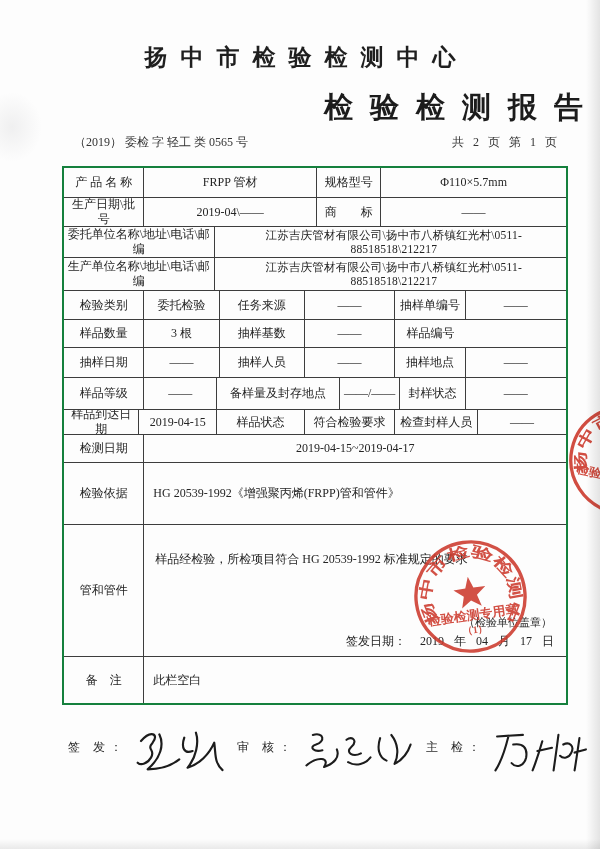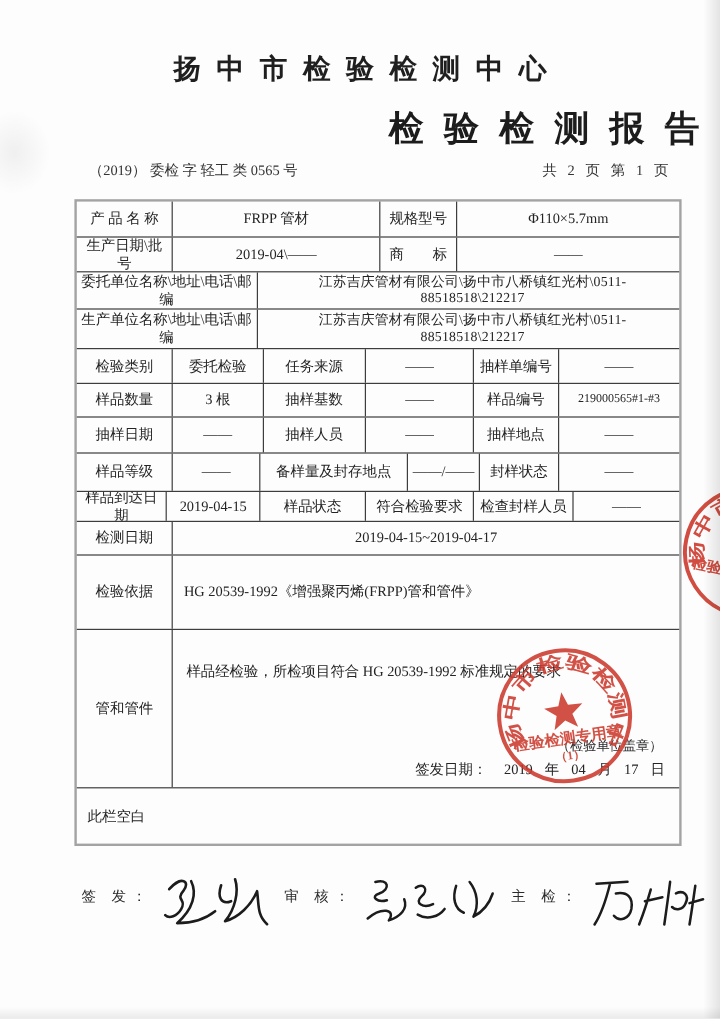--- a/index.html
+++ b/index.html
@@ -17,21 +17,21 @@
     background:radial-gradient(closest-side, rgba(120,120,125,.10), rgba(120,120,125,0)); }
 
   .org-title{ margin-top:42px; text-align:center; font-weight:bold; font-size:23px;
     letter-spacing:13px; text-indent:13px; color:#1f1f1f; }
   .report-title{ margin-top:15px; text-align:right; font-weight:bold; font-size:29px;
     letter-spacing:17px; text-indent:17px; color:#1c1c1c; }
   .meta-row{ margin:6px 40px 0 74px; display:flex; justify-content:space-between;
     font-size:12px; color:#333;gap:47px; }
   .meta-row .page-info{ letter-spacing:3px; }
 
-  .report-table{ margin:15px 0 0 62px; width:506px; border:2px solid #a3a3a3; background:transparent; }
+  .report-table{ margin:15px 0 0 62px; width:506px; border:2px solid #15803d; background:transparent; }
   .tr{ display:flex; border-bottom:1px solid #3d3d3d; }
   .tr:last-child{ border-bottom:none; }
   .td{ display:flex; align-items:center; justify-content:center; text-align:center;
     border-right:1px solid #3d3d3d; font-size:12px; line-height:1.25; padding:1px 2px;
     overflow:hidden; color:#242424; }
   .td:last-child{ border-right:none; }
   .td.left{ justify-content:flex-start; text-align:center; padding-left:9px; }
   .td.small{ font-size:10px; }
   .addr{ font-size:11.5px; letter-spacing:.2px; }
 
@@ -98,21 +98,20 @@
       <div class="td" style="width:14%">抽样单编号</div>
       <div class="td" style="width:20%">——</div>
     </div>
 
     <div class="tr" style="height:28px">
       <div class="td" style="width:16%">样品数量</div>
       <div class="td" style="width:15%">3 根</div>
       <div class="td" style="width:17%">抽样基数</div>
       <div class="td" style="width:18%">——</div>
       <div class="td" style="width:14%">样品编号</div>
-      <div class="td small" style="width:20%">219000565#1-#3</div>
     </div>
 
     <div class="tr" style="height:30px">
       <div class="td" style="width:16%">抽样日期</div>
       <div class="td" style="width:15%">——</div>
       <div class="td" style="width:17%">抽样人员</div>
       <div class="td" style="width:18%">——</div>
       <div class="td" style="width:14%">抽样地点</div>
       <div class="td" style="width:20%">——</div>
     </div>
@@ -150,20 +149,21 @@
       <div class="td concl-cell" style="width:84%">
         <div class="concl-text">样品经检验，所检项目符合 HG 20539-1992 标准规定的要求</div>
         <div class="seal-note">（检验单位盖章）</div>
         <div class="issue-date">
           <span>签发日期：</span><span class="dt">2019 年 04 月 17 日</span>
         </div>
       </div>
     </div>
 
     <div class="tr" style="height:46px">
+      <div class="td" style="width:16%">备　注</div>
       <div class="td left" style="width:84%">此栏空白</div>
     </div>
 
   </div>
 
   <div class="signatures">
     <span class="sig-label">签 发：</span>
     <svg class="sig-svg" width="118" height="64" viewBox="0 0 120 64" role="img" aria-label="张轶">
       <path d="M12 20 C24 6 34 12 26 22 C18 31 30 30 24 40 C20 47 12 50 8 46"></path>
       <path d="M34 12 C40 24 36 40 20 54 C36 54 48 50 58 42"></path>

